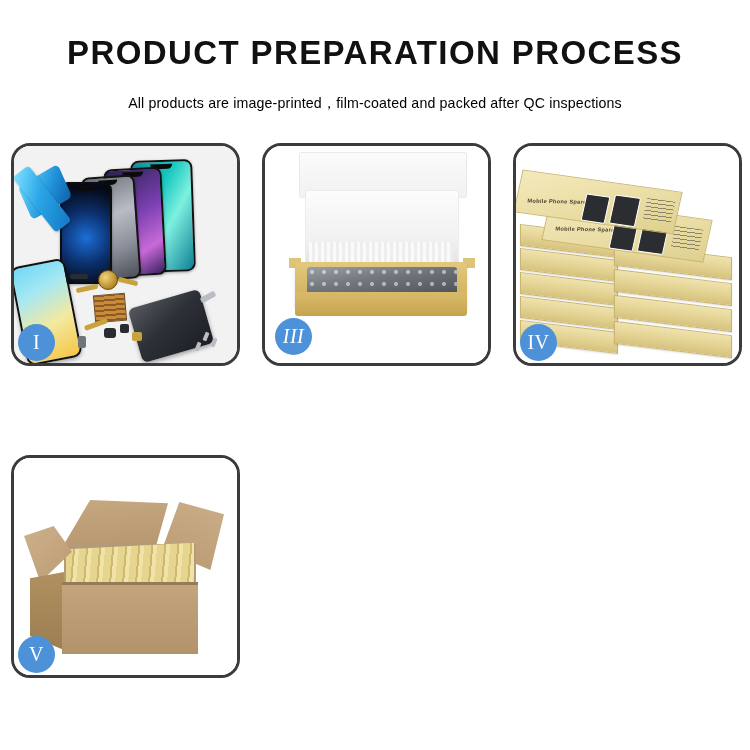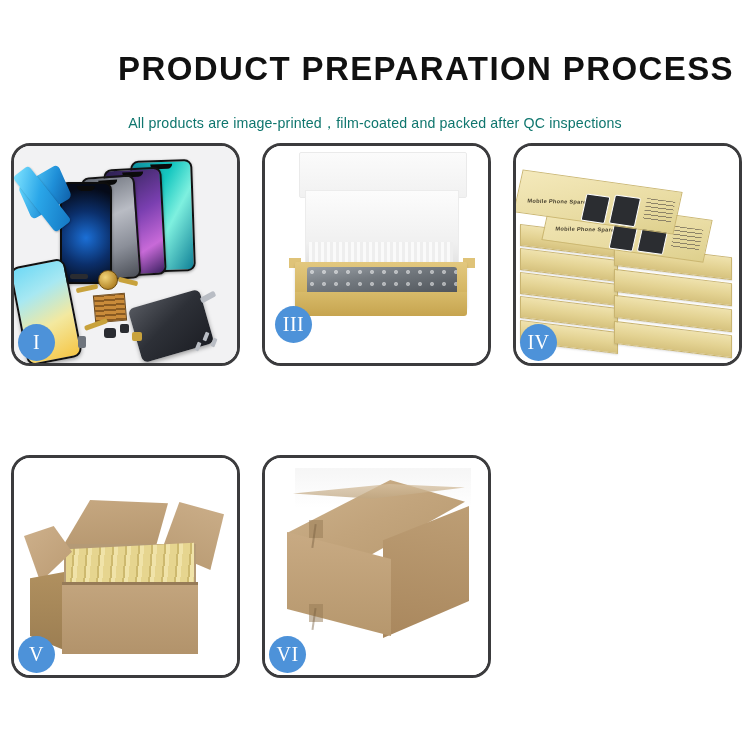--- a/index.html
+++ b/index.html
@@ -16,36 +16,35 @@
   }
 
   
   .header {
     position: absolute;
     left: 0; top: 0;
     width: 750px;
     text-align: center;
   }
   .page-title {
-    margin: 16px;
+    margin: 0;
     padding-top: 36px;
     font-size: 33px;
     font-weight: bold;
     letter-spacing: 1.4px;
     color: #111111;
     line-height: 1.05;
     white-space: nowrap;
-    text-align: right;
   }
   .page-subtitle {
-    margin: 0;
+    margin: 12px;
     padding-top: 11px;
     font-size: 14.2px;
     font-weight: normal;
-    color: #0f766e;
+    color: #000000;
     letter-spacing: 0.15px;
     white-space: nowrap;
   }
 
   
   .grid {
     position: absolute;
     left: 11px;
     top: 143px;
     width: 729px;
@@ -87,21 +86,21 @@
     border-radius: 50%;
     background: #4d92d9;
     color: #ffffff;
     font-family: "Liberation Serif", serif;
     font-size: 20px;
     line-height: 37px;
     text-align: center;
     letter-spacing: 0.5px;
     z-index: 6;
   }
-  .badge.inset { left: 10px; bottom: 20px; }
+  .badge.inset { left: 10px; bottom: 8px; font-style: italic; }
 
   
   .scene-parts { background: #f2f2f3; }
   .ph {
     position: absolute;
     border-radius: 6px;
     box-shadow: 0 1px 3px rgba(0,0,0,.35);
   }
   .ph-teal {
     left: 118px; top: 14px; width: 58px; height: 108px;
@@ -529,30 +528,14 @@
         <div class="ct-fill"></div>
         <div class="ct-flapL"></div>
         <div class="ct-side"></div>
         <div class="ct-front"></div>
         <div class="ct-seam"></div>
       </div>
     </div>
     <div class="badge">V</div>
   </div>
 
-  <div class="panel">
-    <div class="panel-media">
-      <div class="media-inner scene-sealed">
-        <div class="s6-bg"></div>
-        <div class="s6-top"></div>
-        <div class="s6-tape"></div>
-        <div class="s6-rightface"></div>
-        <div class="s6-front"></div>
-        <div class="s6-notchA"></div>
-        <div class="s6-notchB"></div>
-        <div class="s6-seamA"></div>
-        <div class="s6-seamB"></div>
-      </div>
-    </div>
-    <div class="badge">VI</div>
-  </div>
 
 </div>
 
 </body></html>

